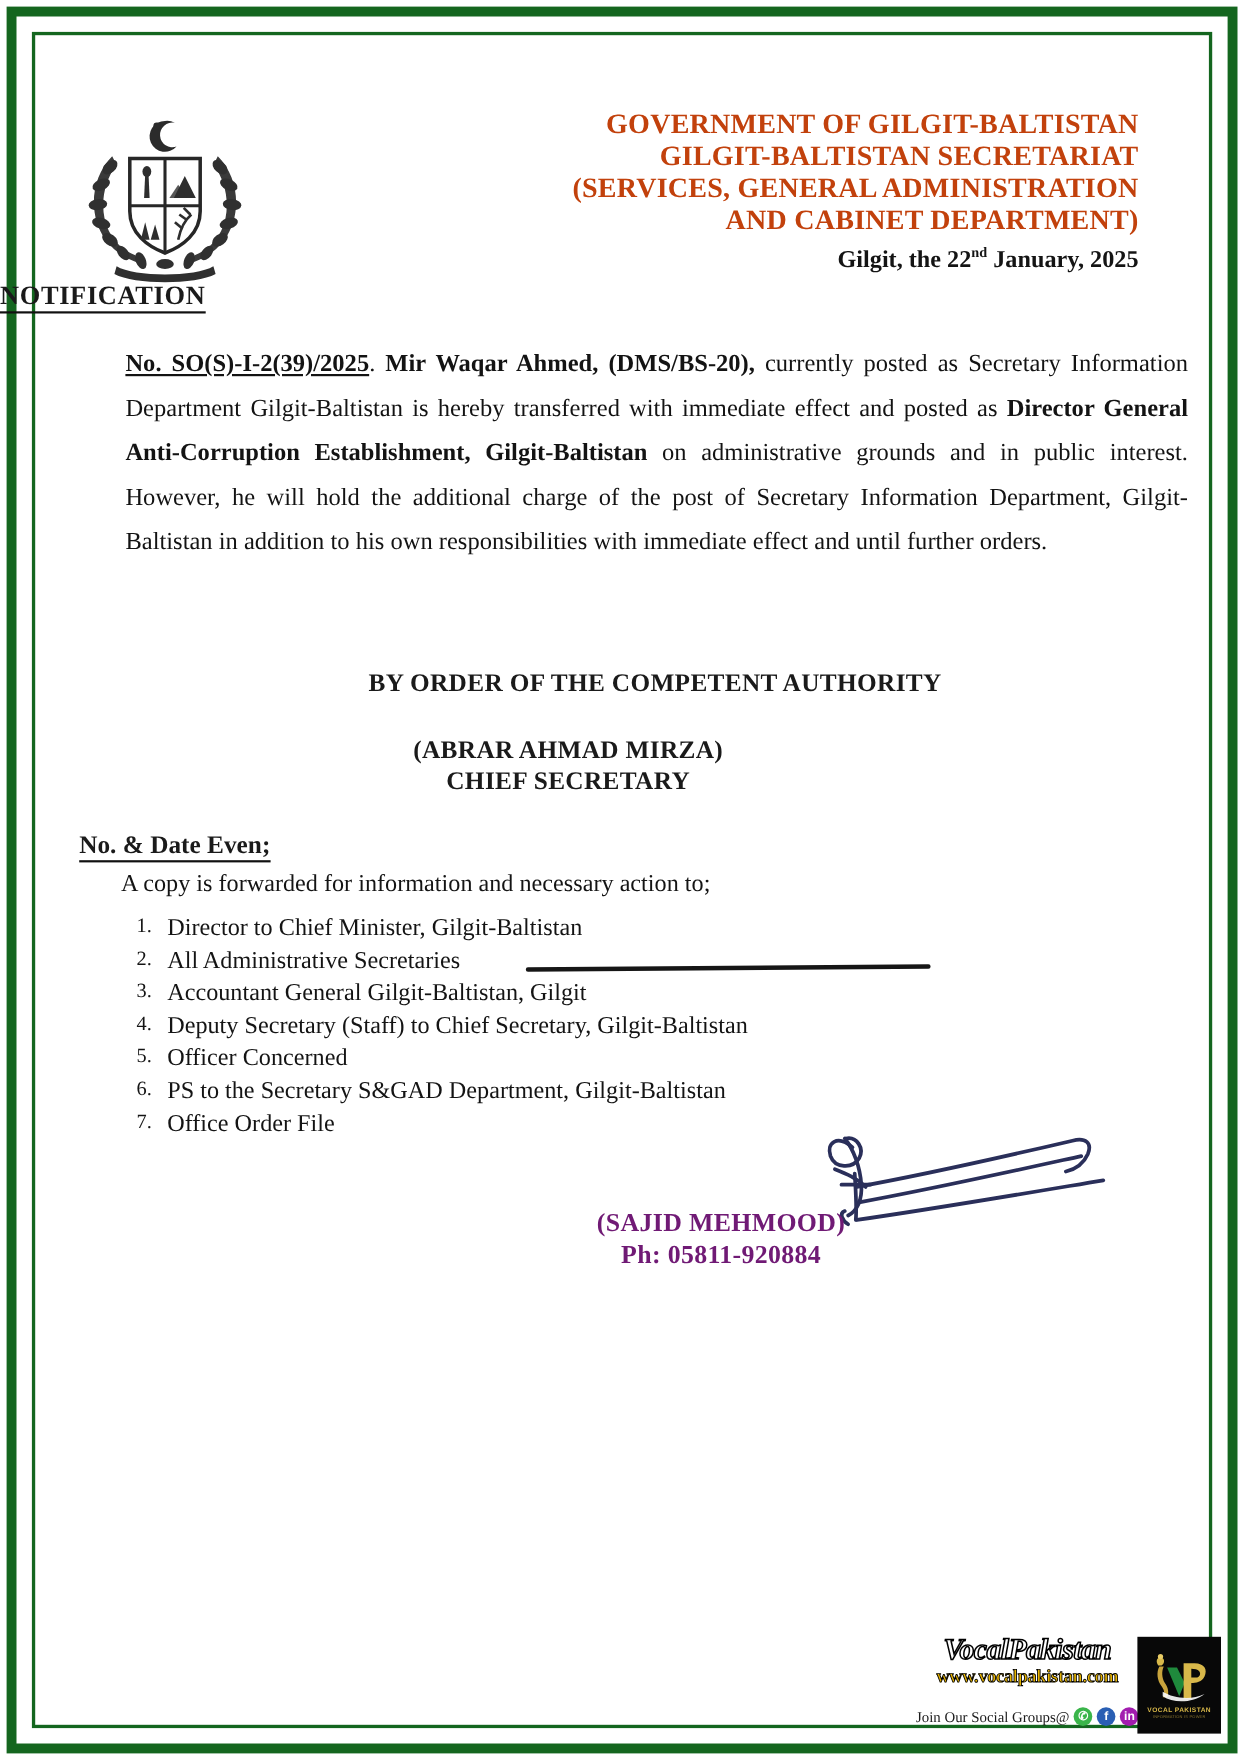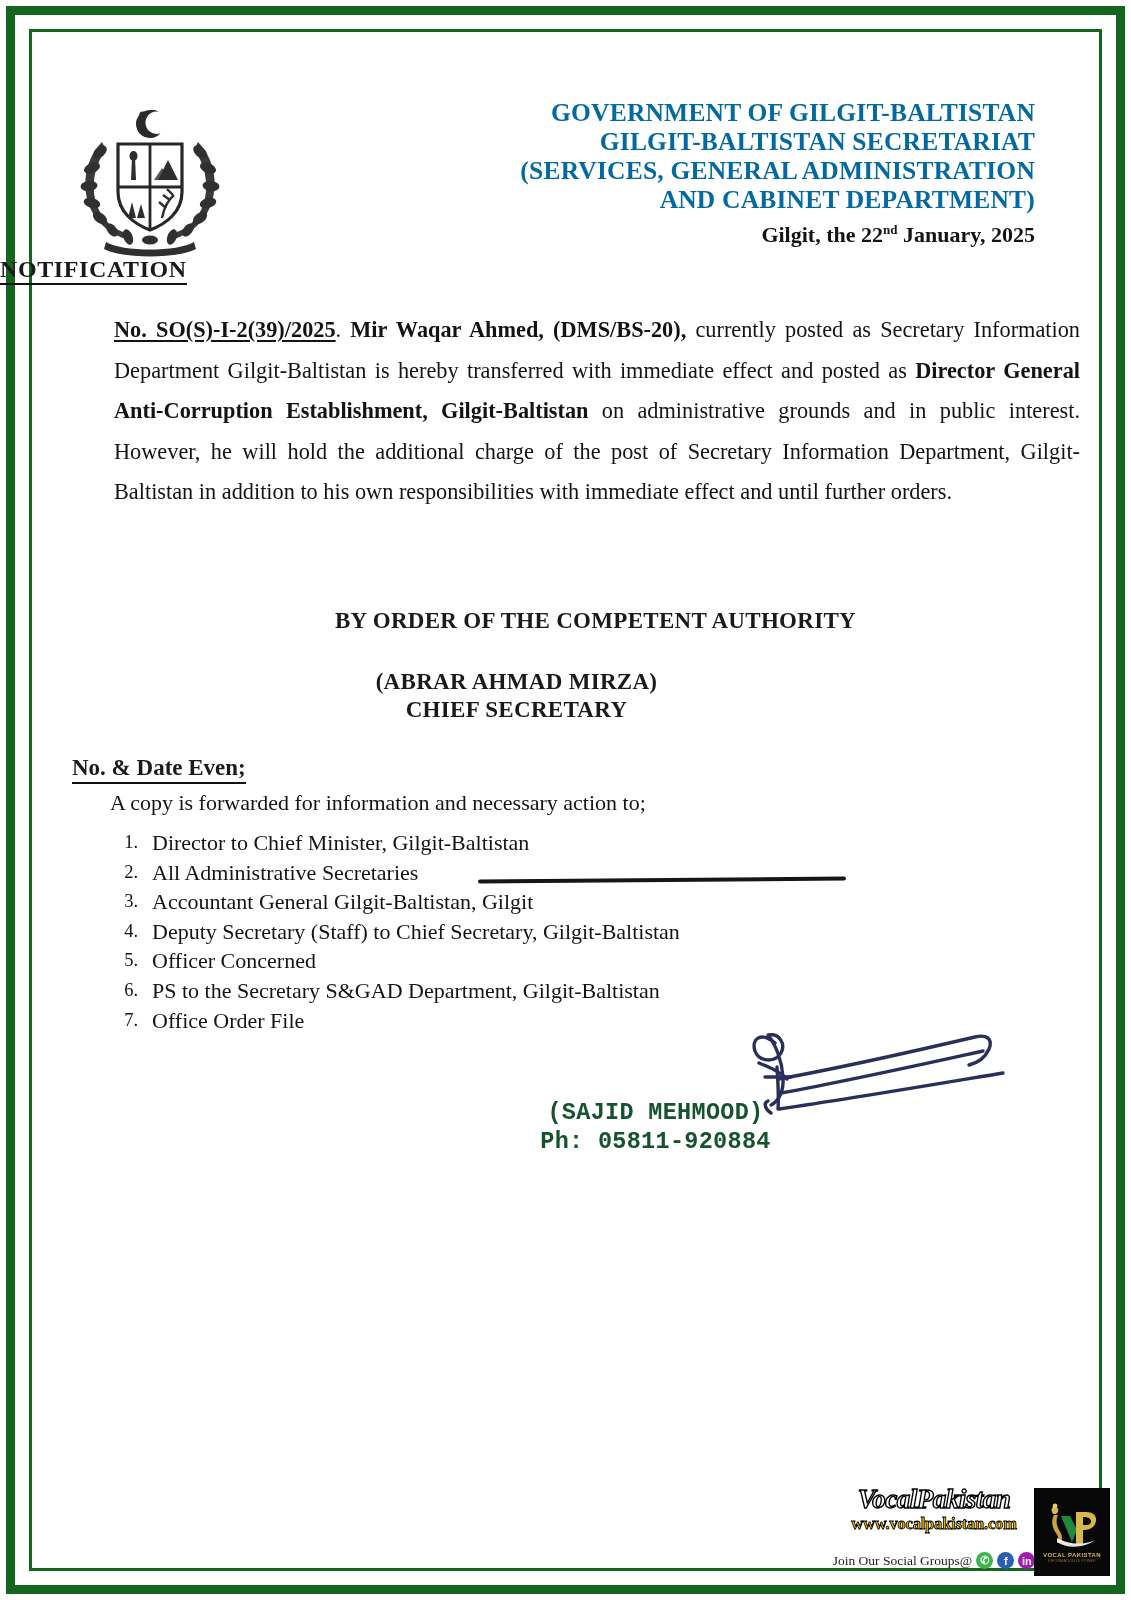--- a/index.html
+++ b/index.html
@@ -64,21 +64,21 @@
     top: 98px;
     width: 785px;
     text-align: right;
   }
   .letterhead .lh-line {
     font-family: "Liberation Serif", serif;
     font-weight: bold;
     font-size: 25.5px;
     letter-spacing: 0.2px;
     line-height: 29px;
-    color: #0369a1;
+    color: #c2410c;
     white-space: nowrap;
   }
   .date-line {
     position: absolute;
     left: 250px;
     top: 222px;
     width: 785px;
     text-align: right;
     font-family: "Liberation Serif", serif;
     font-weight: bold;
@@ -228,26 +228,26 @@
   .bottom-signer {
     position: absolute;
     left: 0;
     top: 1098px;
     width: 1131px;
     text-align: center;
     padding-left: 180px;
     box-sizing: border-box;
   }
   .bottom-signer div {
-    font-family: Liberation Mono, monospace;
+    font-family: Liberation Serif, serif;
     font-weight: bold;
     font-size: 23.5px;
     line-height: 29px;
     letter-spacing: 0.3px;
-    color: #14532d;
+    color: #701a75;
   }
 
   
   .brand {
     position: absolute;
     left: 838px;
     top: 1484px;
     width: 272px;
     height: 96px;
   }

